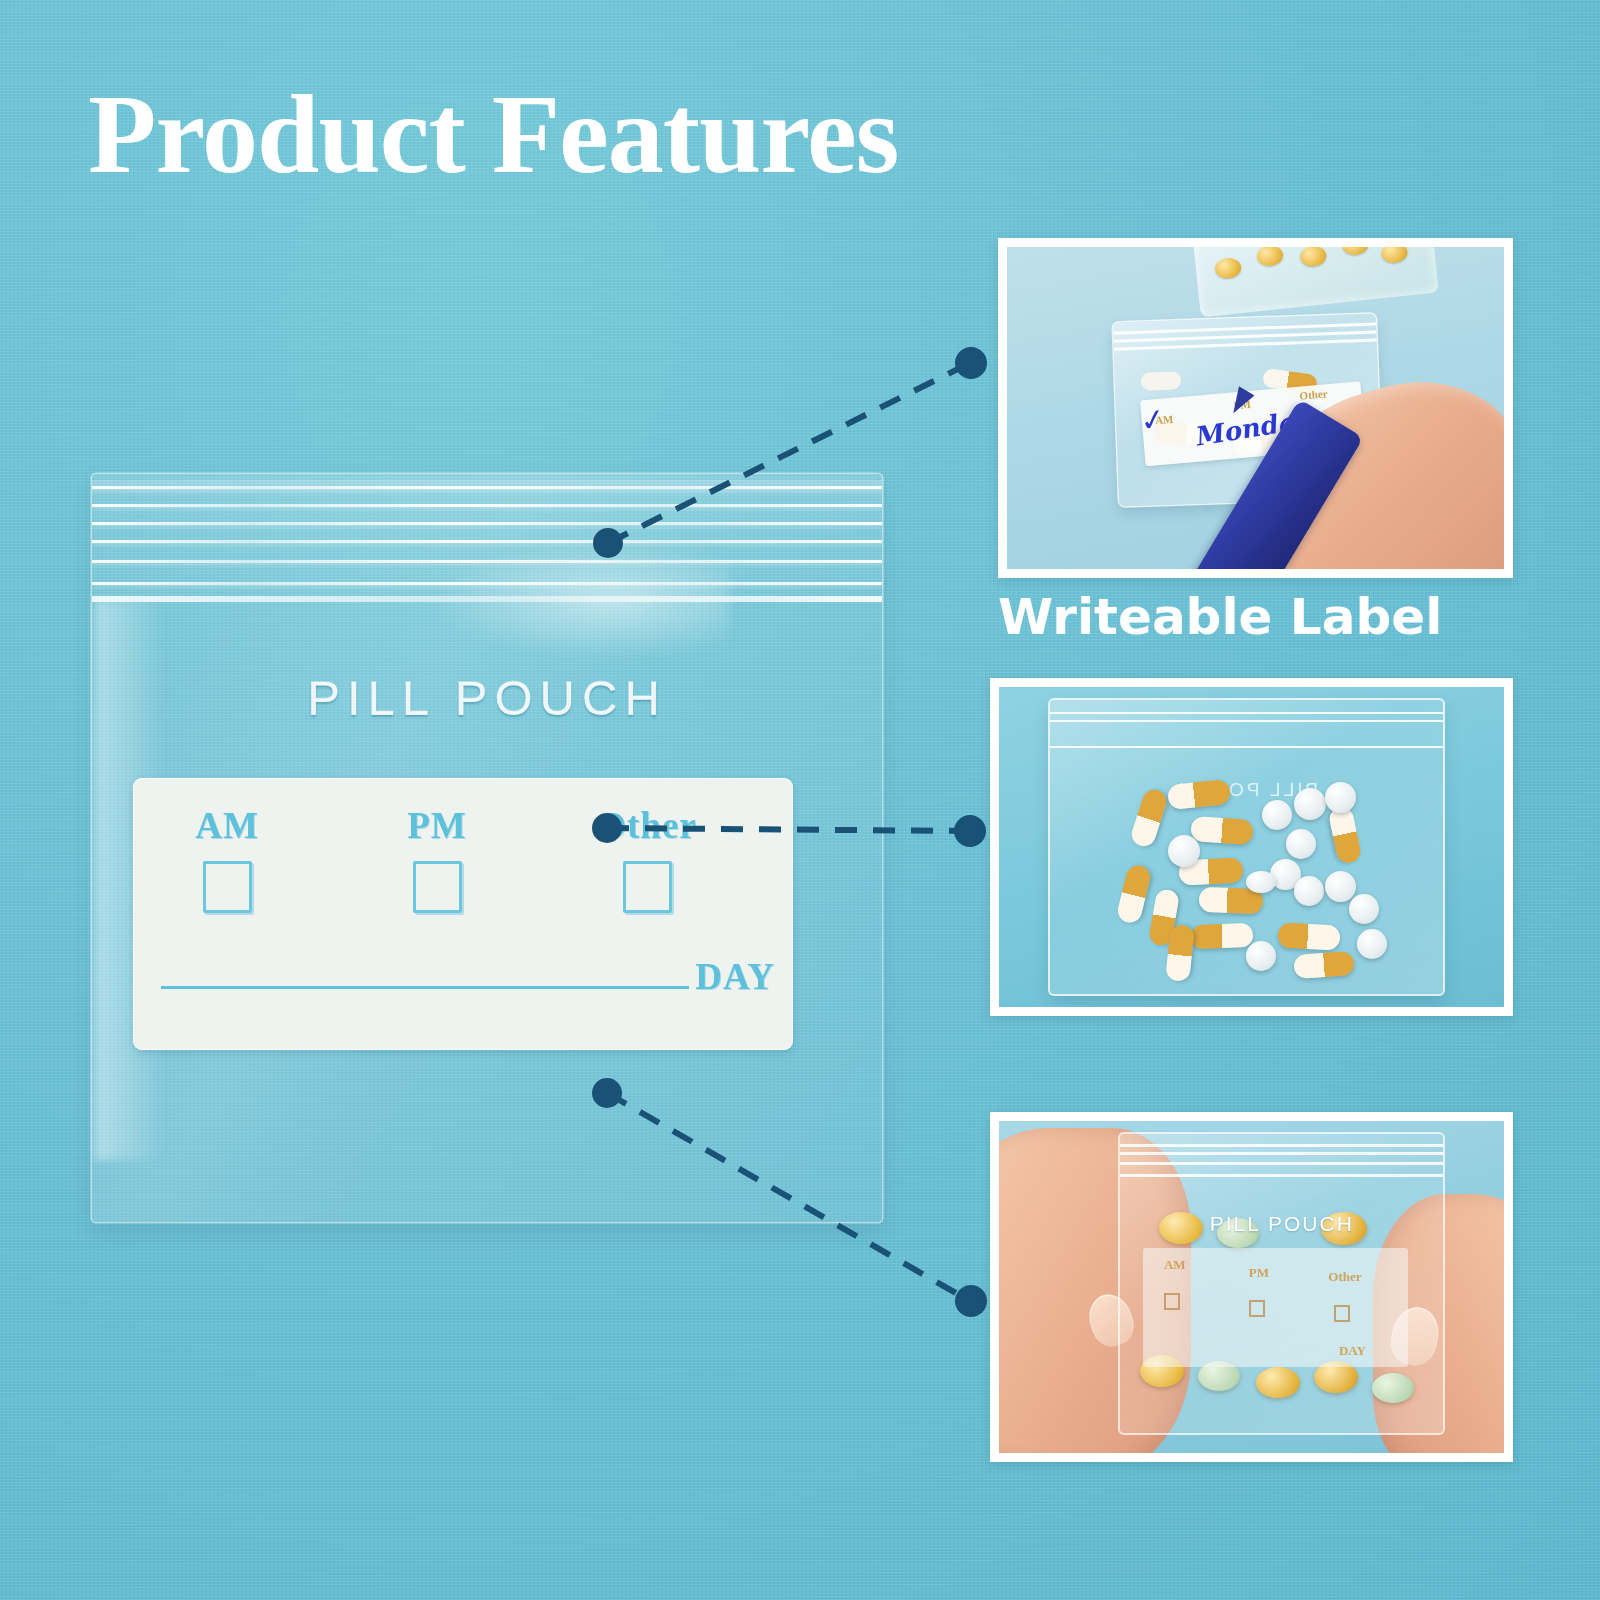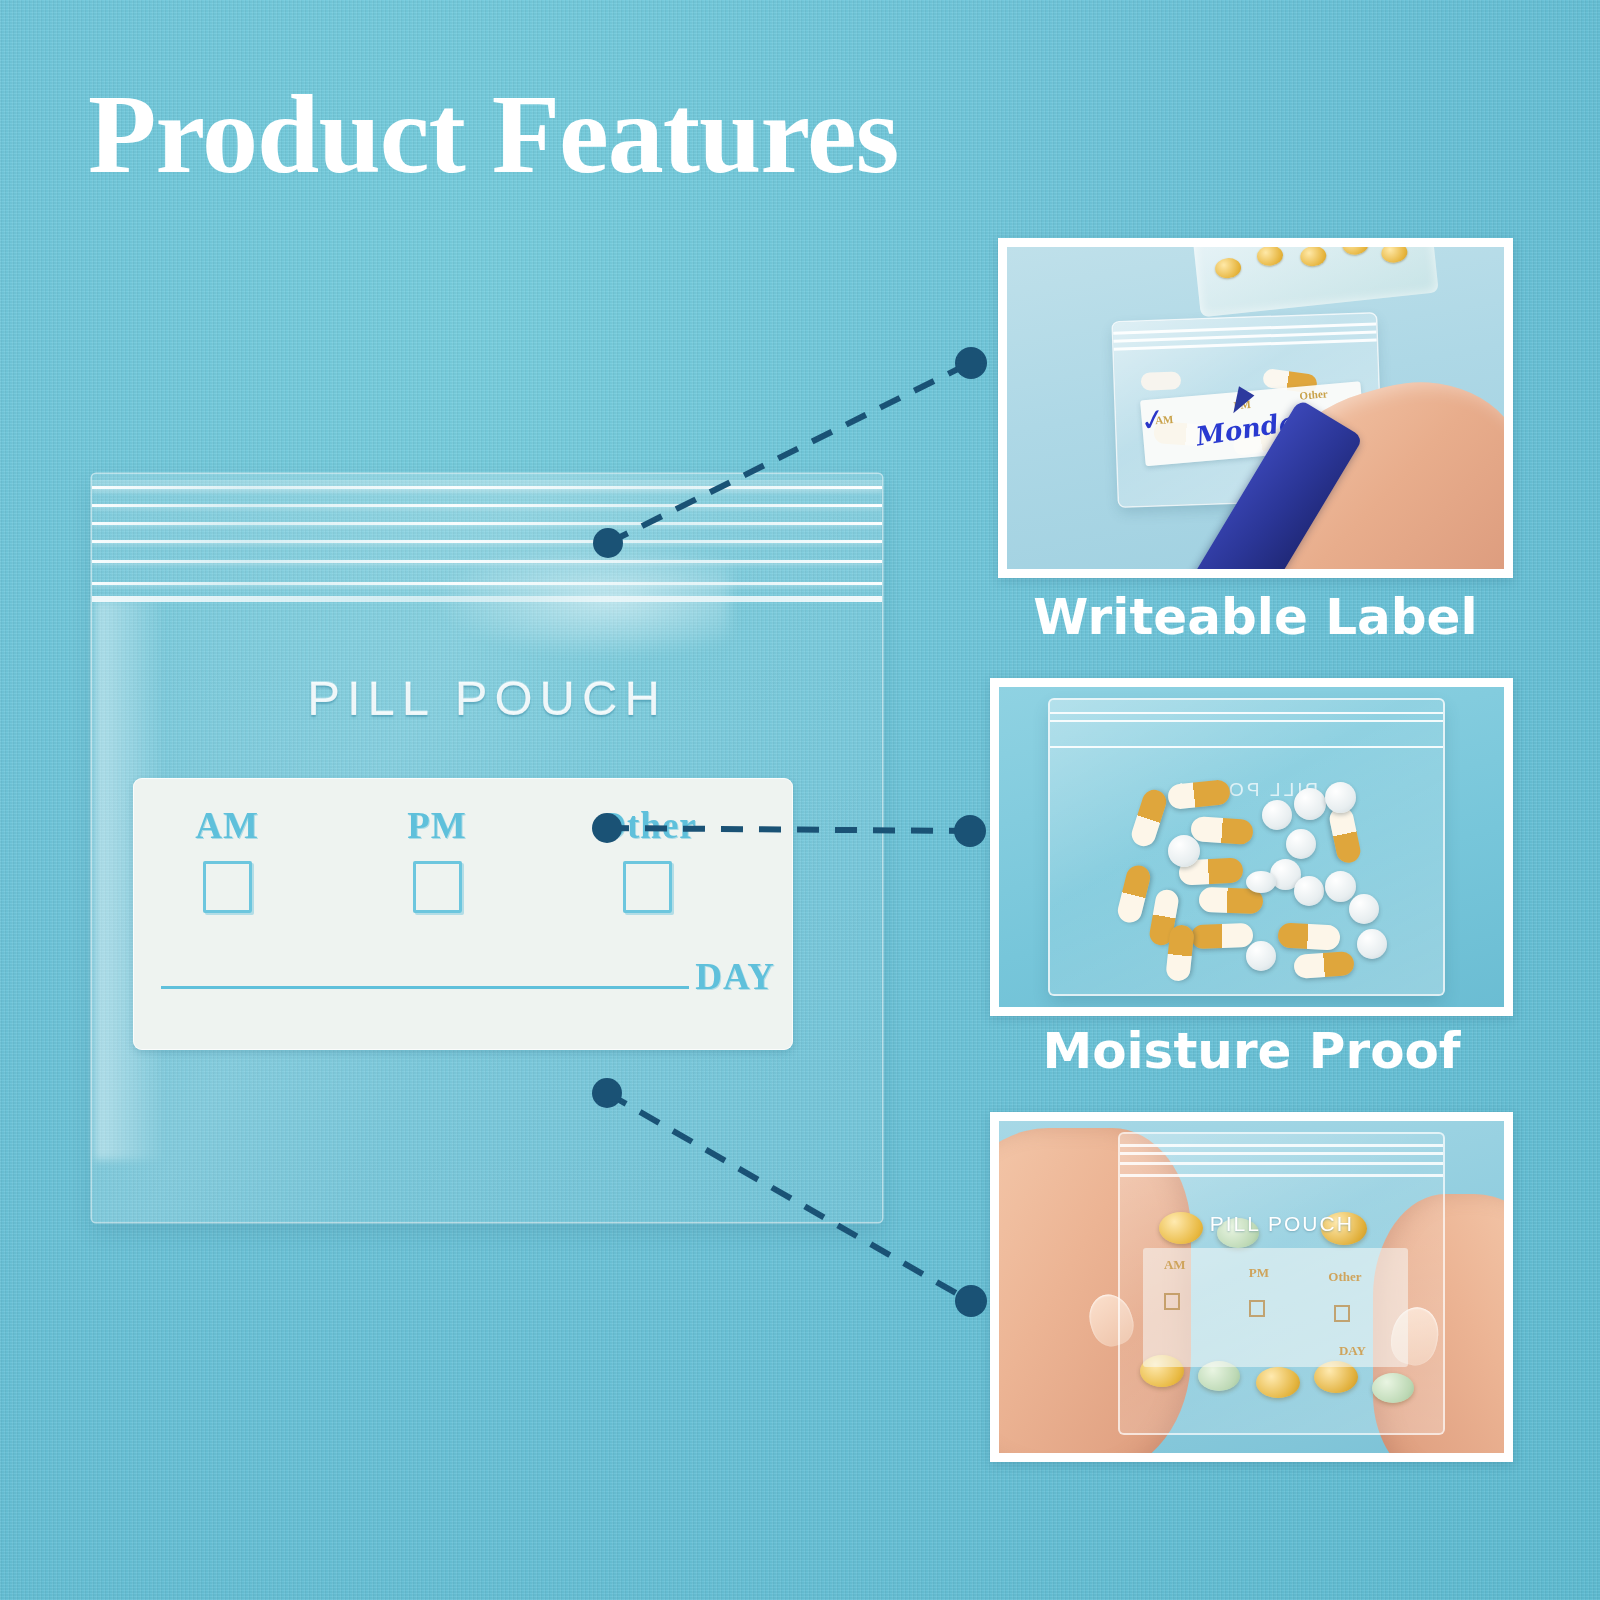--- a/index.html
+++ b/index.html
@@ -187,21 +187,20 @@
     overflow: hidden;
     background: #b9dce8;
   }
   .caption {
     position: absolute;
     color: #ffffff;
     font-family: "DejaVu Sans", sans-serif;
     font-weight: bold;
     font-size: 50px;
     letter-spacing: 0px;
-    text-align: center;
     white-space: nowrap;
   }
 
   
   .p1-bg { position:absolute; inset:0;
     background: linear-gradient(170deg,#bfe0ea 0%, #aed8e6 45%, #9fd0e0 100%); }
   .p1-blister { position:absolute; left:38%; top:-8%; width:48%; height:26%;
     border-radius: 8px;
     background: linear-gradient(160deg, rgba(255,255,255,0.65), rgba(215,235,230,0.55));
     box-shadow: inset 0 0 12px rgba(255,255,255,0.7);
@@ -441,21 +440,20 @@
         <div class="tab" style="left:56%; top:54%; width:31px; height:31px;"></div>
         <div class="tab" style="left:62%; top:60%; width:30px; height:30px;"></div>
         <div class="tab" style="left:70%; top:58%; width:31px; height:31px;"></div>
         <div class="tab" style="left:76%; top:66%; width:30px; height:30px;"></div>
         <div class="tab" style="left:50%; top:82%; width:30px; height:30px;"></div>
         <div class="tab" style="left:78%; top:78%; width:30px; height:30px;"></div>
         <div class="tab" style="left:50%; top:58%; width:30px; height:22px;"></div>
       </div>
     </div>
   </div>
-  <div class="caption" style="left:990px; top:1022px; width:523px;">Moisture Proof</div>
 
   <div class="card" style="left:990px; top:1112px; width:523px; height:350px;">
     <div class="photo">
       <div class="p3-bg"></div>
       <div class="p3-handL"></div>
       <div class="p3-nail" style="left:18%; top:52%; width:42px; height:52px; transform:rotate(-18deg);"></div>
       <div class="p3-handR"></div>
       <div class="p3-nail" style="right:13%; top:56%; width:46px; height:58px; transform:rotate(12deg);"></div>
 
       <div class="p3-bag">

